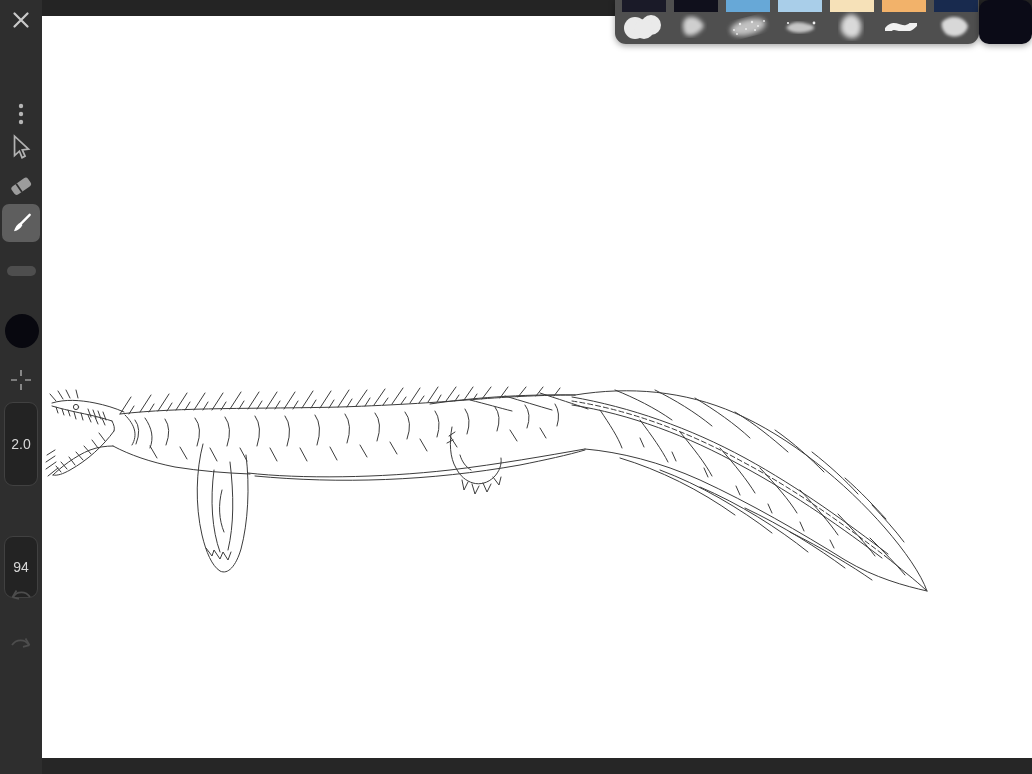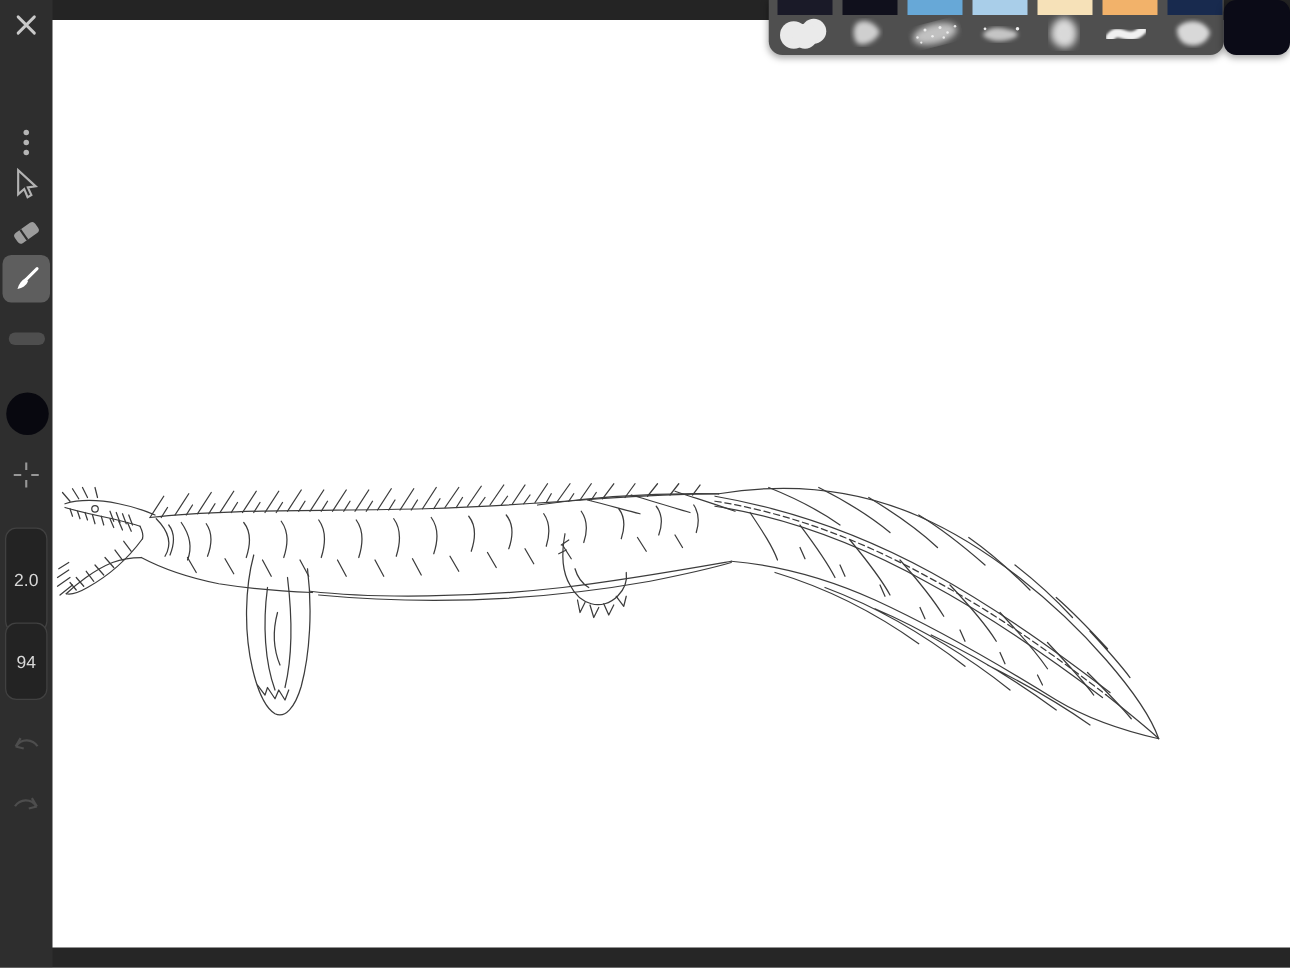--- a/index.html
+++ b/index.html
@@ -15,22 +15,22 @@
   .sidebar{position:absolute;left:0;top:0;width:42px;height:774px;background:#2e2e2e;z-index:5;}
   .tool{position:absolute;left:0;width:42px;height:36px;background:transparent;border:none;
         display:flex;align-items:center;justify-content:center;padding:0;cursor:pointer;}
   .tool.selected{left:2px;width:38px;height:38px;background:#5e5e5e;border-radius:7px;}
   .stroke-pill{position:absolute;left:7px;top:266px;width:29px;height:10px;border-radius:5px;background:#4e4e4e;}
   .color-well{position:absolute;left:5px;top:314px;width:34px;height:34px;border-radius:50%;
               border:none;padding:0;cursor:pointer;}
   .value-btn{position:absolute;left:4px;width:34px;background:#232323;border:1px solid #414141;
              border-radius:9px;color:#d8d8d8;font-size:14px;display:flex;align-items:center;
              justify-content:center;cursor:pointer;font-family:"Liberation Sans",sans-serif;}
-  #size-btn{top:422px;height:84px;}
-  #opacity-btn{top:498px;height:62px;text-align:center;}
+  #size-btn{top:402px;height:84px;}
+  #opacity-btn{top:536px;height:62px;text-align:center;}
   
   .brushbar{position:absolute;left:615px;top:0;width:364px;height:44px;background:#4f4f4f;
             border-radius:0 0 11px 11px;z-index:6;display:flex;gap:8px;padding:0 0 0 7px;
             box-sizing:border-box;box-shadow:0 2px 6px rgba(0,0,0,.35);}
   .bcol{position:relative;width:44px;height:44px;flex:0 0 auto;}
   .swatch{position:absolute;left:0;top:0;width:44px;height:12px;border:none;padding:0;cursor:pointer;}
   .bthumb{position:absolute;left:-2px;top:10px;width:48px;height:34px;background:transparent;
           border:none;padding:0;cursor:pointer;}
   .cur-color{position:absolute;left:979px;top:0;width:53px;height:44px;border:none;cursor:pointer;
              border-radius:10px;z-index:7;box-shadow:0 2px 6px rgba(0,0,0,.35);}

